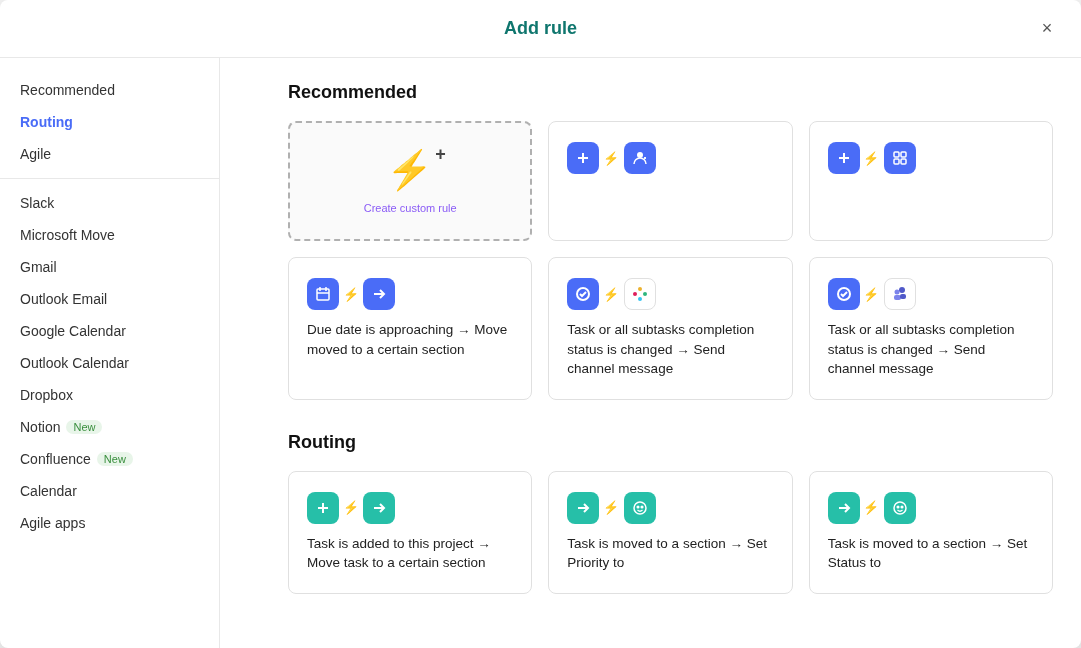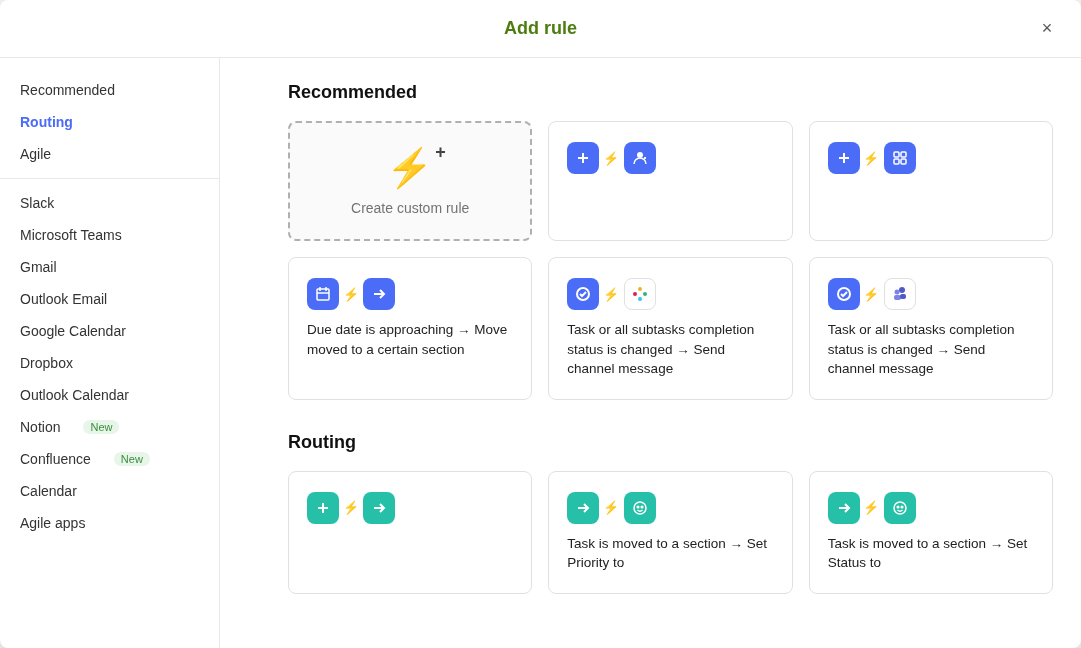--- a/index.html
+++ b/index.html
@@ -1,41 +1,41 @@
 <!DOCTYPE html>
 <html><head>
   <meta charset="utf-8">
   <style>
     * { box-sizing: border-box; margin: 0; padding: 0; }
     body { font-family: -apple-system, BlinkMacSystemFont, 'Segoe UI', sans-serif; background: #f5f5f5; display: flex; justify-content: center; align-items: center; min-height: 100vh; }
     .modal { width: 1081px; height: 648px; background: #fff; border-radius: 8px; box-shadow: 0 8px 32px rgba(0,0,0,0.18); display: flex; flex-direction: column; overflow: hidden; }
     .modal-header { display: flex; align-items: center; justify-content: center; padding: 18px 24px; border-bottom: 1px solid #e8e8e8; position: relative; }
-    .modal-title { font-size: 18px; font-weight: 600; color: #4d7c0f; }
+    .modal-title { font-size: 18px; font-weight: 600; color: #0f766e; }
     .close-btn { position: absolute; right: 20px; top: 50%; transform: translateY(-50%); background: none; border: none; cursor: pointer; font-size: 18px; color: #555; width: 28px; height: 28px; display: flex; align-items: center; justify-content: center; border-radius: 4px; }
     .modal-body { display: flex; flex: 1; overflow: hidden; gap: 40px; }
     .sidebar { width: 220px; min-width: 220px; border-right: 1px solid #e8e8e8; padding: 16px 0; overflow-y: auto; }
     .sidebar-item { padding: 8px 20px; font-size: 14px; color: #333; cursor: pointer; display: flex; align-items: center; gap: 6px; }
     .sidebar-item.active { color: #4a6cf7; font-weight: 600; }
     .sidebar-item.divider-top { margin-top: 8px; padding-top: 16px; border-top: 1px solid #e8e8e8; }
-    .badge { font-size: 11px; background: #e8f5e9; color: #388e3c; border-radius: 10px; padding: 1px 7px; font-weight: 500; margin-left: 17px; }
+    .badge { font-size: 11px; background: #e8f5e9; color: #388e3c; border-radius: 10px; padding: 1px 7px; font-weight: 500; }
     .main-content { flex: 1; overflow-y: auto; padding: 24px 28px; }
     .section-title { font-size: 18px; font-weight: 600; color: #111; margin-bottom: 18px; }
     .cards-grid { display: grid; grid-template-columns: repeat(3, 1fr); gap: 16px; margin-bottom: 32px; }
     .card { border: 1px solid #e0e0e0; border-radius: 8px; padding: 20px 18px; cursor: pointer; background: #fff; transition: box-shadow 0.15s; min-height: 120px; display: flex; flex-direction: column; gap: 10px; }
     .card.dashed { border: 2px dashed #b0b0b0; background: #fafafa; align-items: center; justify-content: center; }
     .card-icons { display: flex; align-items: center; gap: 4px; }
     .icon-circle { width: 32px; height: 32px; border-radius: 8px; display: flex; align-items: center; justify-content: center; font-size: 15px; }
     .icon-blue { background: #4a6cf7; color: #fff; }
     .icon-teal { background: #26bfa8; color: #fff; }
     .lightning { color: #f5a623; font-size: 13px; }
     .lightning-teal { color: #26bfa8; font-size: 13px; }
     .card-label { font-size: 13.5px; color: #222; line-height: 1.45; font-weight: 400; }
     .custom-rule-icon { display: flex; flex-direction: column; align-items: center; justify-content: center; gap: 2px; }
     .bolt-plus { position: relative; display: inline-flex; align-items: flex-start; }
-    .custom-label { font-size: 14px; color: #737373; }
+    .custom-label { font-size: 11px; color: #8b5cf6; }
   </style>
 </head>
 <body>
 
 <div class="modal">
   <div class="modal-header">
     <span class="modal-title">Add rule</span>
     <button class="close-btn">×</button>
   </div>
   <div class="modal-body">
@@ -47,36 +47,36 @@
       <div class="sidebar-item active">
         <span>Routing</span>
       </div>
       <div class="sidebar-item">
         <span>Agile</span>
       </div>
       <div class="sidebar-item divider-top">
         <span>Slack</span>
       </div>
       <div class="sidebar-item">
-        <span>Microsoft Teams</span>
+        <span>Microsoft Move</span>
       </div>
       <div class="sidebar-item">
         <span>Gmail</span>
       </div>
       <div class="sidebar-item">
         <span>Outlook Email</span>
       </div>
       <div class="sidebar-item">
         <span>Google Calendar</span>
       </div>
       <div class="sidebar-item">
+        <span>Outlook Calendar</span>
+      </div>
+      <div class="sidebar-item">
         <span>Dropbox</span>
-      </div>
-      <div class="sidebar-item">
-        <span>Outlook Calendar</span>
       </div>
       <div class="sidebar-item">
         <span>Notion</span>
         <span class="badge">New</span>
       </div>
       <div class="sidebar-item">
         <span>Confluence</span>
         <span class="badge">New</span>
       </div>
       <div class="sidebar-item">
@@ -224,20 +224,21 @@
                   </svg>
               </div>
               <span class="lightning-teal">⚡</span>
               <div class="icon-circle icon-teal">
                 <svg width="16" height="16" viewBox="0 0 16 16" fill="none" stroke="white" stroke-width="2">
                     <line x1="3" y1="8" x2="13" y2="8"></line>
                     <polyline points="9,4 13,8 9,12"></polyline>
                   </svg>
               </div>
             </div>
+            <div class="card-label">Task is added to this project → Move task to a certain section</div>
           </div>
 
           <div class="card">
             <div class="card-icons">
               <div class="icon-circle icon-teal">
                 <svg width="16" height="16" viewBox="0 0 16 16" fill="none" stroke="white" stroke-width="2">
                     <line x1="3" y1="8" x2="13" y2="8"></line>
                     <polyline points="9,4 13,8 9,12"></polyline>
                   </svg>
               </div>

